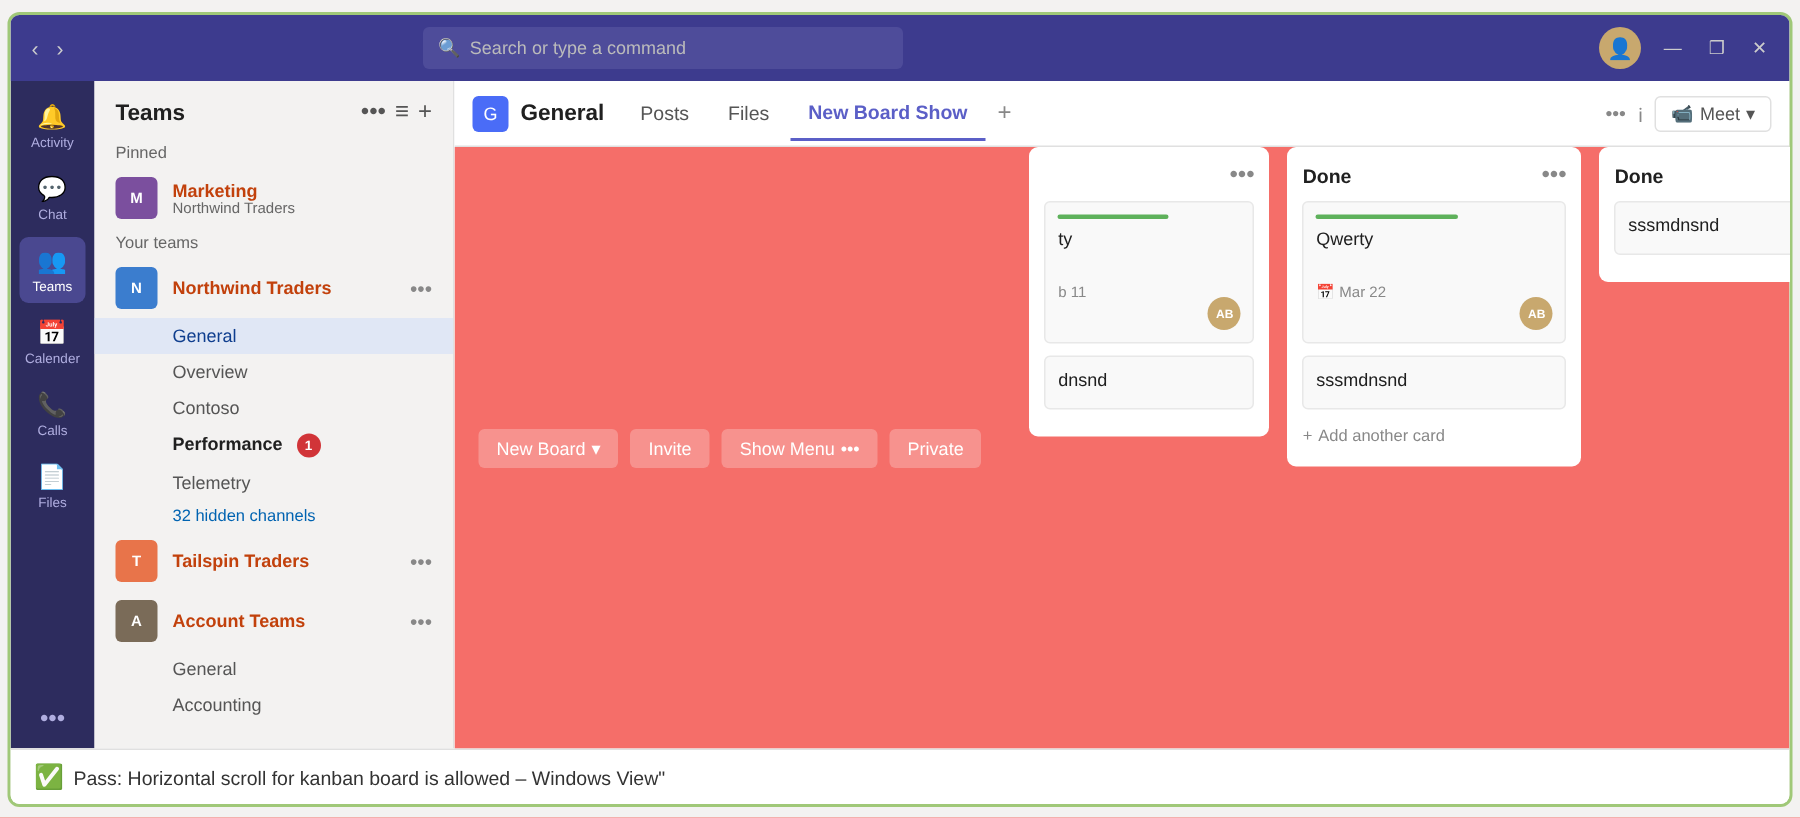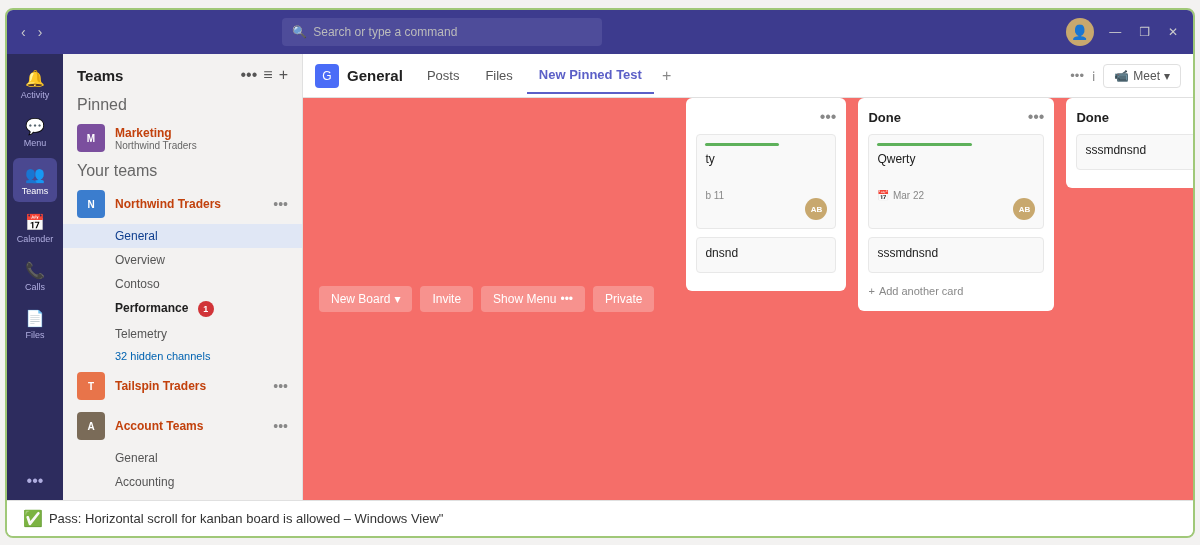--- a/index.html
+++ b/index.html
@@ -152,21 +152,21 @@
       font-size: 15px;
       font-weight: 600;
       color: #202020;
     }
     .sidebar-header-actions {
       display: flex;
       gap: 6px;
       color: #555;
     }
     .sidebar-section-label {
-      font-size: 16px;
+      font-size: 11px;
       color: #666;
       padding: 4px 14px;
       font-weight: 500;
     }
     .team-item {
       display: flex;
       align-items: center;
       padding: 6px 14px;
       cursor: pointer;
       gap: 10px;
@@ -467,21 +467,21 @@
 
   <div class="main-layout">
 
     <div class="icon-rail">
       <div class="rail-item">
         <span class="icon-glyph">🔔</span>
         <span class="icon-label">Activity</span>
       </div>
       <div class="rail-item">
         <span class="icon-glyph">💬</span>
-        <span class="icon-label">Menu</span>
+        <span class="icon-label">Chat</span>
       </div>
       <div class="rail-item active">
         <span class="icon-glyph">👥</span>
         <span class="icon-label">Teams</span>
       </div>
       <div class="rail-item">
         <span class="icon-glyph">📅</span>
         <span class="icon-label">Calender</span>
       </div>
       <div class="rail-item">
@@ -553,21 +553,21 @@
 
     </div>
 
     <div class="content-area">
 
       <div class="tab-bar">
         <div class="team-tab-icon">G</div>
         <span class="tab-channel-name">General</span>
         <div class="tab-item">Posts</div>
         <div class="tab-item">Files</div>
-        <div class="tab-item active">New Pinned Test</div>
+        <div class="tab-item active">New Board Show</div>
         <span class="tab-add-btn">+</span>
         <div class="tab-bar-right">
           <span style="color:#888;font-size:13px;">•••</span>
           <span style="color:#888;font-size:13px;">ℹ</span>
           <div class="meet-btn">
             <span>📹</span>
             <span>Meet</span>
             <span>▾</span>
           </div>
         </div>

